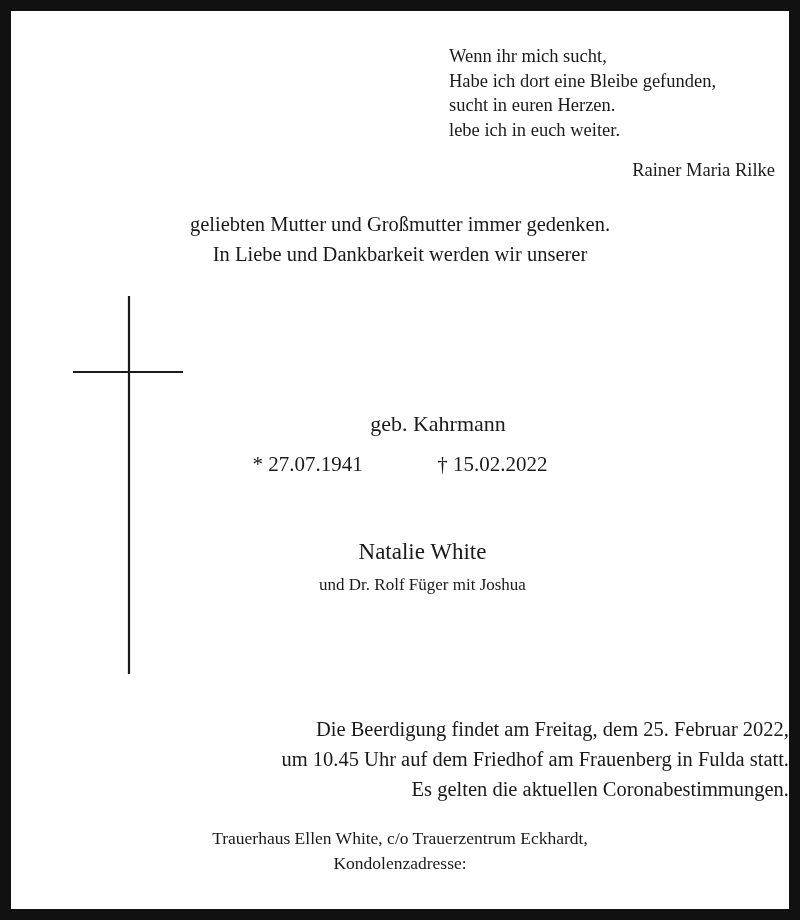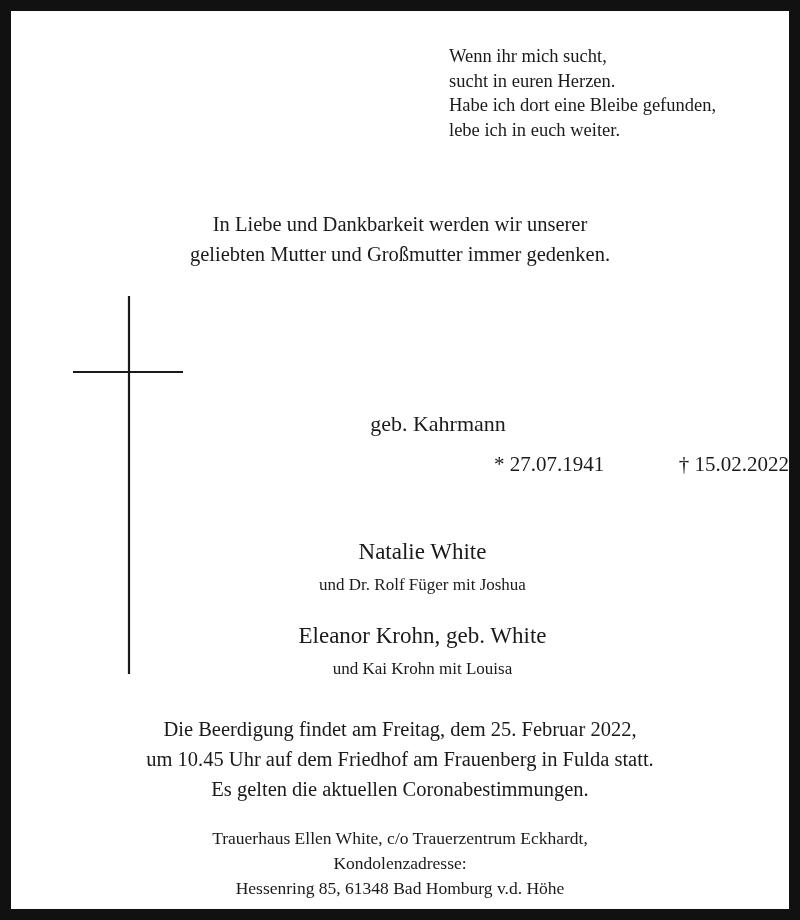--- a/index.html
+++ b/index.html
@@ -90,21 +90,21 @@
     text-align: center;
     font-size: 22px;
     line-height: 30px;
     margin-left: 38px;
   }
   .dates {
     position: absolute;
     left: 0;
     top: 438px;
     width: 100%;
-    text-align: right;
+    text-align: center;
     font-size: 21px;
     line-height: 30px;
   }
   .dates .born { display: inline-block; }
   .dates .gap { display: inline-block; width: 64px; }
   .dates .died { display: inline-block; }
 
   
   .survivors {
     position: absolute;
@@ -117,21 +117,21 @@
   .survivors .grp:last-child { margin-bottom: 0; }
   .survivors .l1 { font-size: 23px; line-height: 33px; }
   .survivors .l2 { font-size: 17px; line-height: 33px; }
 
   
   .funeral {
     position: absolute;
     left: 0;
     top: 703px;
     width: 100%;
-    text-align: center;
+    text-align: right;
     font-size: 20.5px;
     line-height: 30px;
   }
 
   
   .condolence {
     position: absolute;
     left: 0;
     top: 815px;
     width: 100%;
@@ -141,28 +141,29 @@
   }
 </style>
 </head>
 <body>
 
 <div id="notice">
   <div class="inner">
 
     <div class="poem">
       <div class="line">Wenn ihr mich sucht,</div>
+      <div class="line">Habe ich dort eine Bleibe gefunden,</div>
       <div class="line">sucht in euren Herzen.</div>
-      <div class="line">Habe ich dort eine Bleibe gefunden,</div>
       <div class="line">lebe ich in euch weiter.</div>
+      <div class="poem-author">Rainer Maria Rilke</div>
     </div>
 
     <div class="dedication">
+      <div>geliebten Mutter und Großmutter immer gedenken.</div>
       <div>In Liebe und Dankbarkeit werden wir unserer</div>
-      <div>geliebten Mutter und Großmutter immer gedenken.</div>
     </div>
 
     <div class="cross">
       <svg width="120" height="380" viewBox="0 0 120 380" aria-hidden="true">
         <line x1="56" y1="0" x2="56" y2="378" stroke="#1a1a1a" stroke-width="2.2"></line>
         <line x1="0" y1="76" x2="110" y2="76" stroke="#1a1a1a" stroke-width="2.2"></line>
       </svg>
     </div>
 
     <div class="maiden">geb. Kahrmann</div>
@@ -170,32 +171,27 @@
       <span class="born">* 27.07.1941</span>
       <span class="gap"></span>
       <span class="died">† 15.02.2022</span>
     </div>
 
     <div class="survivors">
       <div class="grp">
         <div class="l1">Natalie White</div>
         <div class="l2">und Dr. Rolf Füger mit Joshua</div>
       </div>
-      <div class="grp">
-        <div class="l1">Eleanor Krohn, geb. White</div>
-        <div class="l2">und Kai Krohn mit Louisa</div>
-      </div>
     </div>
 
     <div class="funeral">
       <div>Die Beerdigung findet am Freitag, dem 25. Februar 2022,</div>
       <div>um 10.45 Uhr auf dem Friedhof am Frauenberg in Fulda statt.</div>
       <div>Es gelten die aktuellen Coronabestimmungen.</div>
     </div>
 
     <div class="condolence">
       <div>Trauerhaus Ellen White, c/o Trauerzentrum Eckhardt,</div>
       <div>Kondolenzadresse:</div>
-      <div>Hessenring 85, 61348 Bad Homburg v.d. Höhe</div>
     </div>
 
   </div>
 </div>
 
 </body></html>

